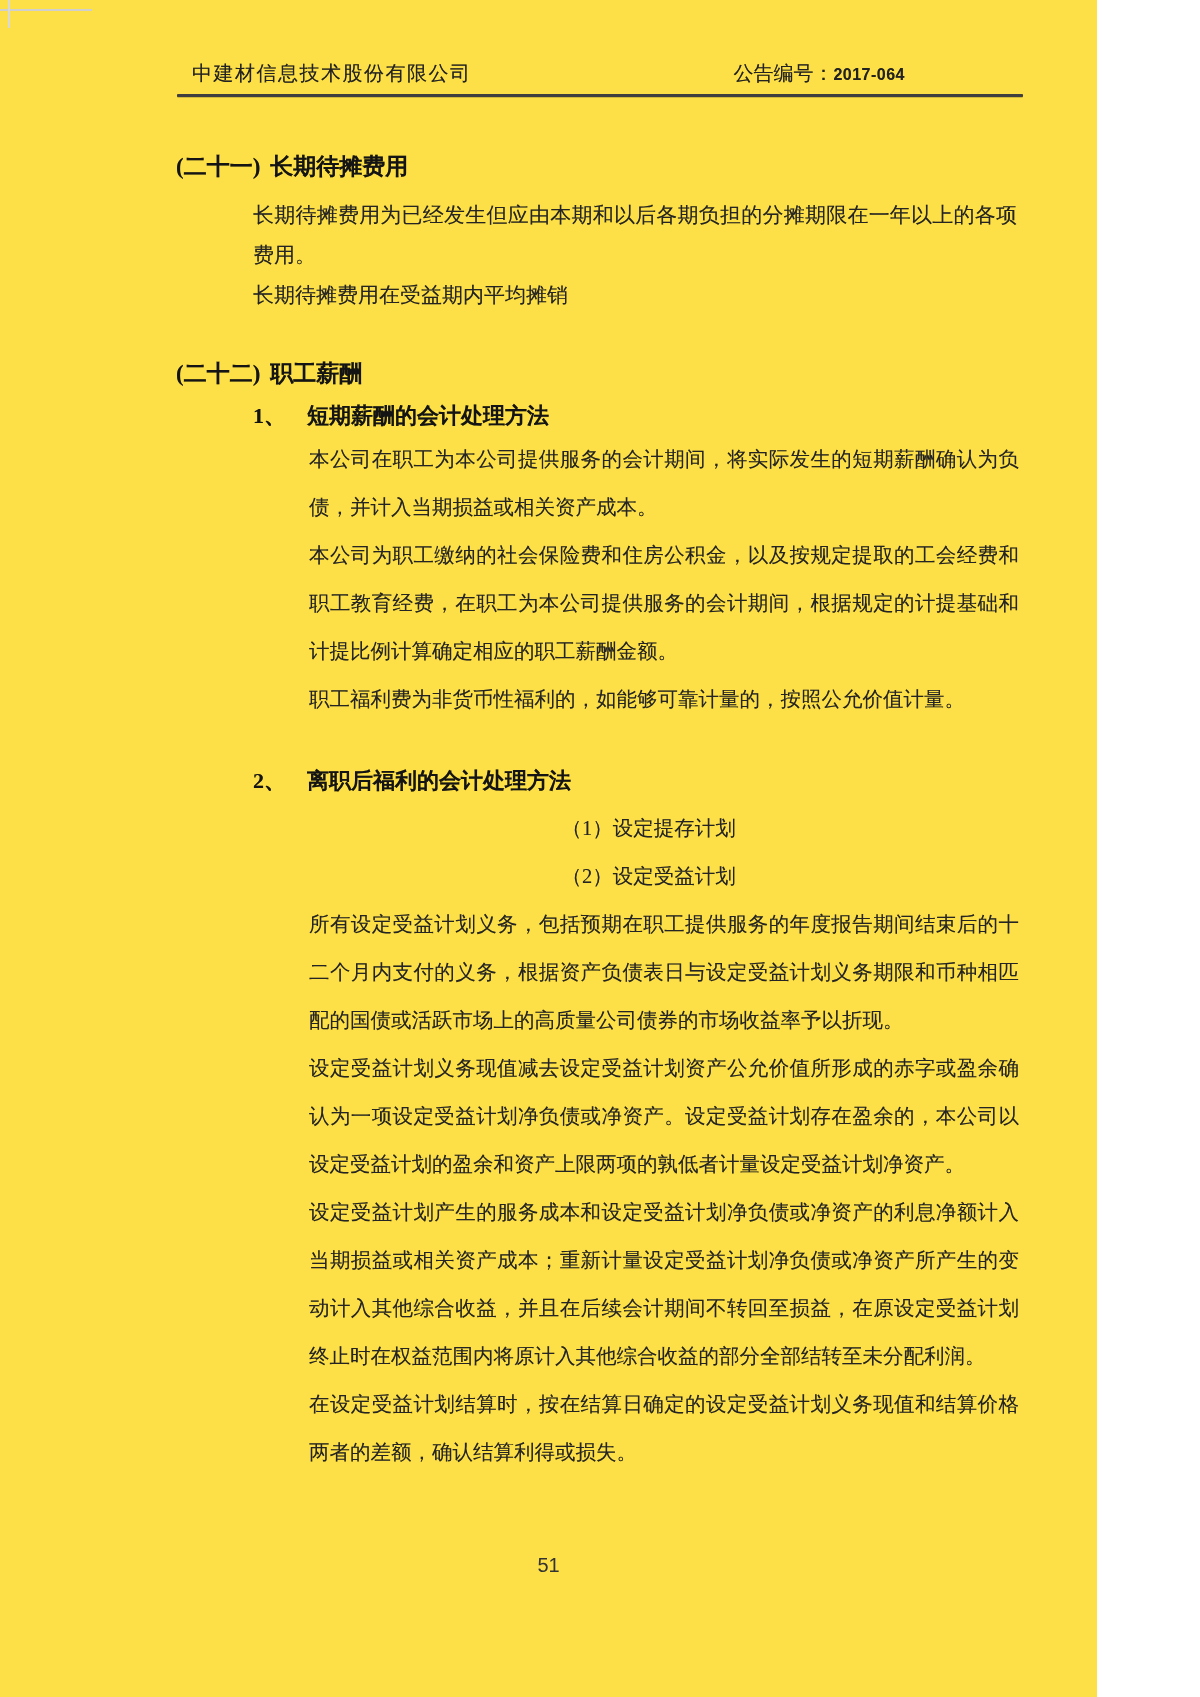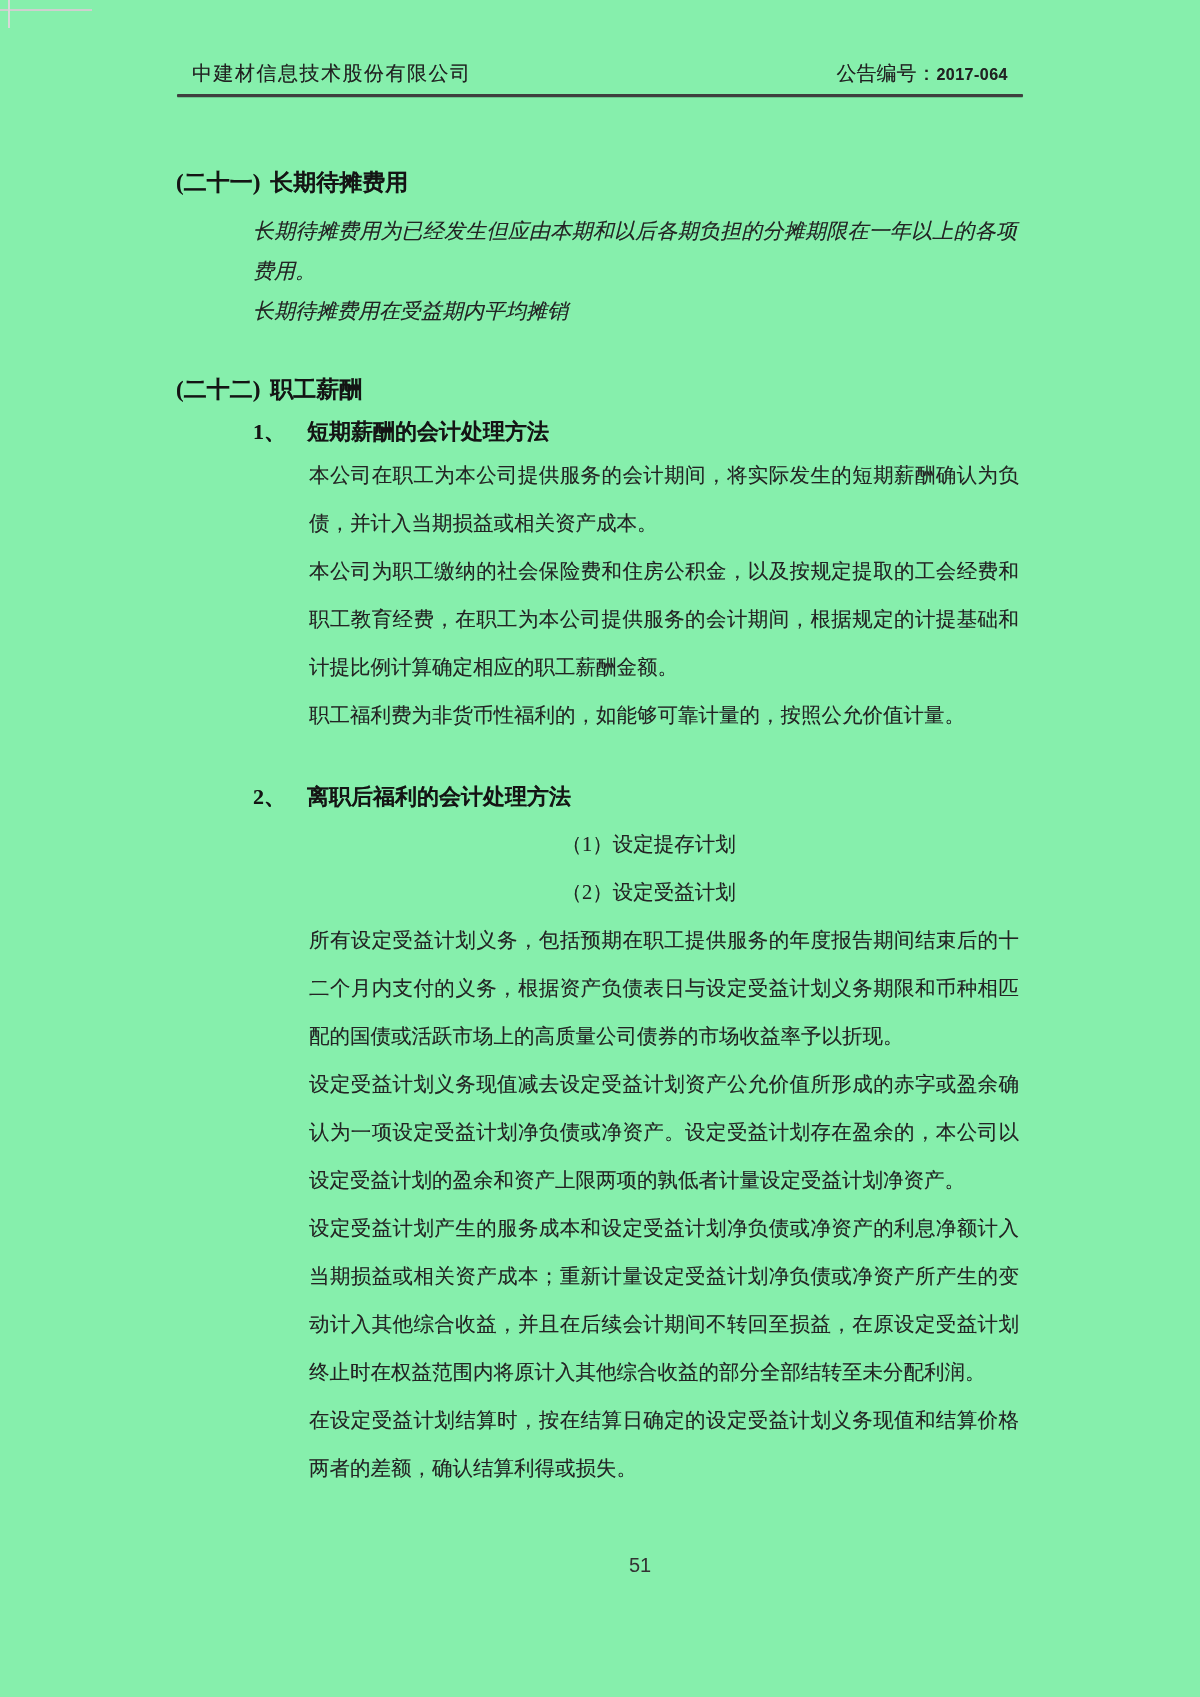--- a/index.html
+++ b/index.html
@@ -1,19 +1,19 @@
 <!DOCTYPE html>
 <html><head>
 <meta charset="utf-8">
 <style>
   html,body { margin:0; padding:0; background:#ffffff; }
   .page {
     position:relative;
-    width:1200px; height:1697px;
-    background:#86efac;
+    width:1097px; height:1697px;
+    background:#fde047;
     font-family:"Liberation Serif", serif;
     color:#212121;
     overflow:hidden;
   }
   
   .scan-edge-top { position:absolute; top:9px; left:0; width:92px; height:2px; background:#cfcfcf; }
   .scan-edge-left { position:absolute; top:0; left:8px; width:2px; height:28px; background:#d8d8d8; }
 
   
   .header-company {
@@ -29,38 +29,38 @@
     font-family:"Liberation Sans", sans-serif;
     font-weight:bold; font-size:16px; letter-spacing:.5px;
   }
   .header-rule {
     position:absolute; left:177px; top:94px; width:846px; height:3px;
     background:#3f3f3f; border-radius:1px;
     box-shadow:0 .5px .5px rgba(0,0,0,.35);
   }
 
   
-  .content { position:absolute; left:176px; top:16px; width:841px; }
+  .content { position:absolute; left:176px; top:0; width:841px; }
 
   .sec-heading {
     display:flex; gap:10px;
     font-size:23px; font-weight:bold; color:#141414;
     line-height:30px; text-shadow:0 0 .6px rgba(0,0,0,.45);
     white-space:nowrap;
   }
   .sec-heading.first { margin-top:152px; }
   .sec-heading.second { margin-top:44px; }
 
   .sec-body {
     margin-left:77px; width:764px;
     font-size:21px; line-height:40px;
     text-align:justify; text-justify:inter-ideograph;
     color:#242424; text-shadow:0 0 .5px rgba(0,0,0,.3);
   }
-  .sec-body p { margin:0;font-style:italic; }
+  .sec-body p { margin:0; }
   .sec-body p:first-child { margin-top:13px; }
 
   .subsection { margin-left:77px; }
   .sub-head {
     display:flex;
     font-size:22px; font-weight:bold; color:#141414;
     line-height:30px; text-shadow:0 0 .6px rgba(0,0,0,.45);
     white-space:nowrap;
   }
   .sub-head .sub-number { width:54px; flex:0 0 54px; }
@@ -76,21 +76,21 @@
   .sub-body p { margin:0; }
   .sub-body.first { margin-top:4px; }
   .sub-body.second { margin-top:8px; }
   .sub-body p.plan-head { margin-left:-31px; text-align:center; }
 
   
   .page-num {
     position:absolute; top:1554px; left:0; width:100%;
     text-align:center;
     font-family:"Liberation Sans", sans-serif;
-    font-size:20px; color:#333;padding-left:40px;
+    font-size:20px; color:#333;
   }
 </style>
 </head>
 <body>
 
 <div class="page">
 
   <div class="scan-edge-top"></div>
   <div class="scan-edge-left"></div>
 

